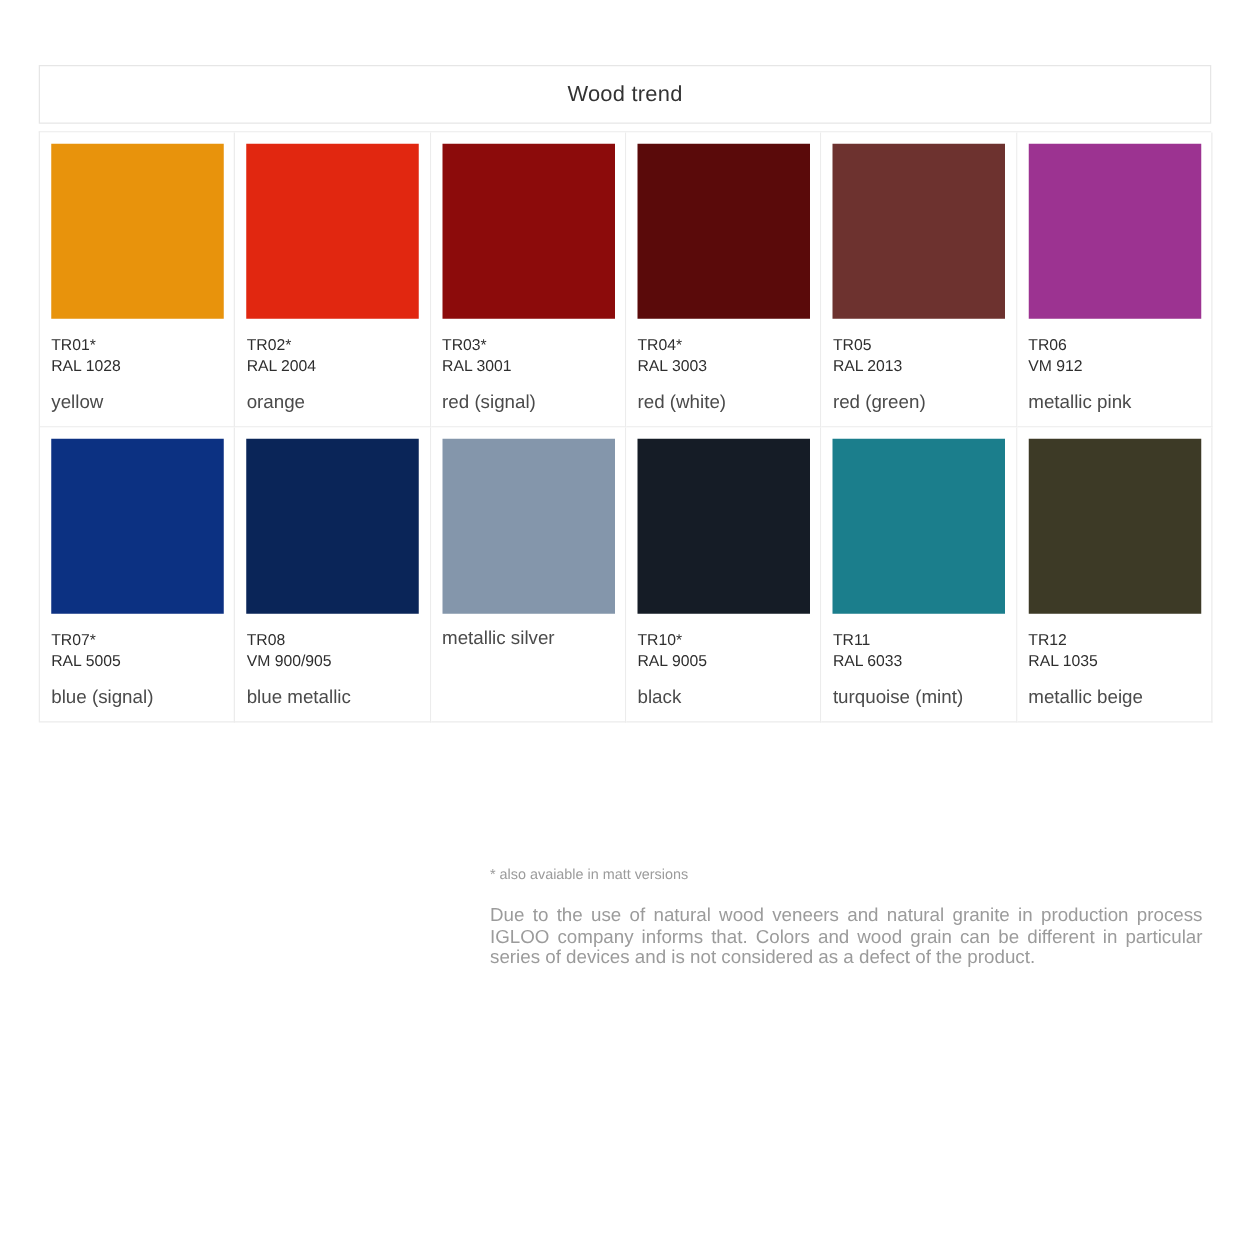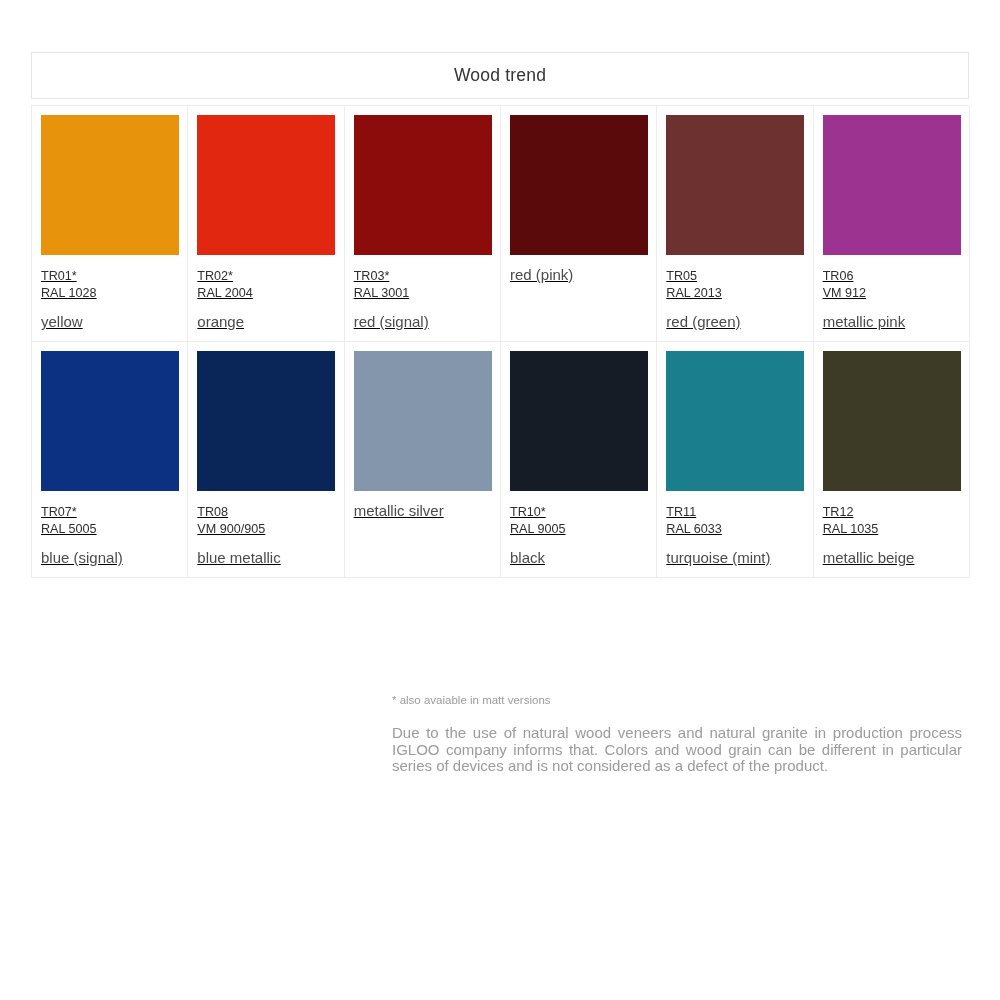--- a/index.html
+++ b/index.html
@@ -50,21 +50,20 @@
   
   .swatch-grid {
     margin-top: 6px;
     border-left: 1px solid #ececec;
     border-top: 1px solid #ececec;
     width: 938px;
     box-sizing: border-box;
   }
   .swatch-row {
     display: flex;
-    text-decoration: underline;
   }
   .swatch-cell {
     width: 156.33px;
     box-sizing: border-box;
     border-right: 1px solid #ececec;
     border-bottom: 1px solid #ececec;
     padding: 9px 9px 12px 9px;
     background: #ffffff;
   }
   .swatch-cell.filler {
@@ -139,21 +138,23 @@
           <div class="chip-desc">orange</div>
         </div>
         <div class="swatch-cell">
           <span class="chip" style="background: rgb(140, 11, 11);"></span>
           <div class="chip-label">TR03*
 RAL 3001</div>
           <div class="chip-desc">red (signal)</div>
         </div>
         <div class="swatch-cell">
           <span class="chip" style="background: rgb(90, 10, 10);"></span>
-          <div class="chip-desc">red (pink)</div>
+          <div class="chip-label">TR04*
+RAL 3003</div>
+          <div class="chip-desc">red (white)</div>
         </div>
         <div class="swatch-cell">
           <span class="chip" style="background: rgb(109, 50, 47);"></span>
           <div class="chip-label">TR05
 RAL 2013</div>
           <div class="chip-desc">red (green)</div>
         </div>
         <div class="swatch-cell">
           <span class="chip" style="background: rgb(156, 51, 145);"></span>
           <div class="chip-label">TR06

